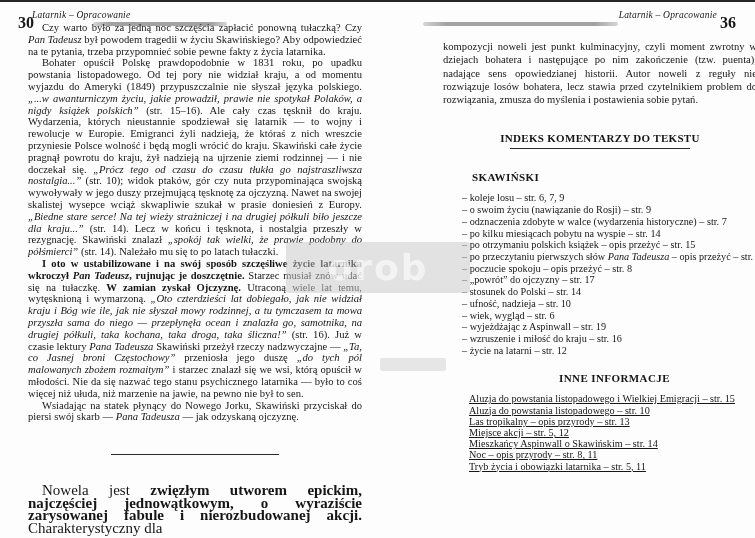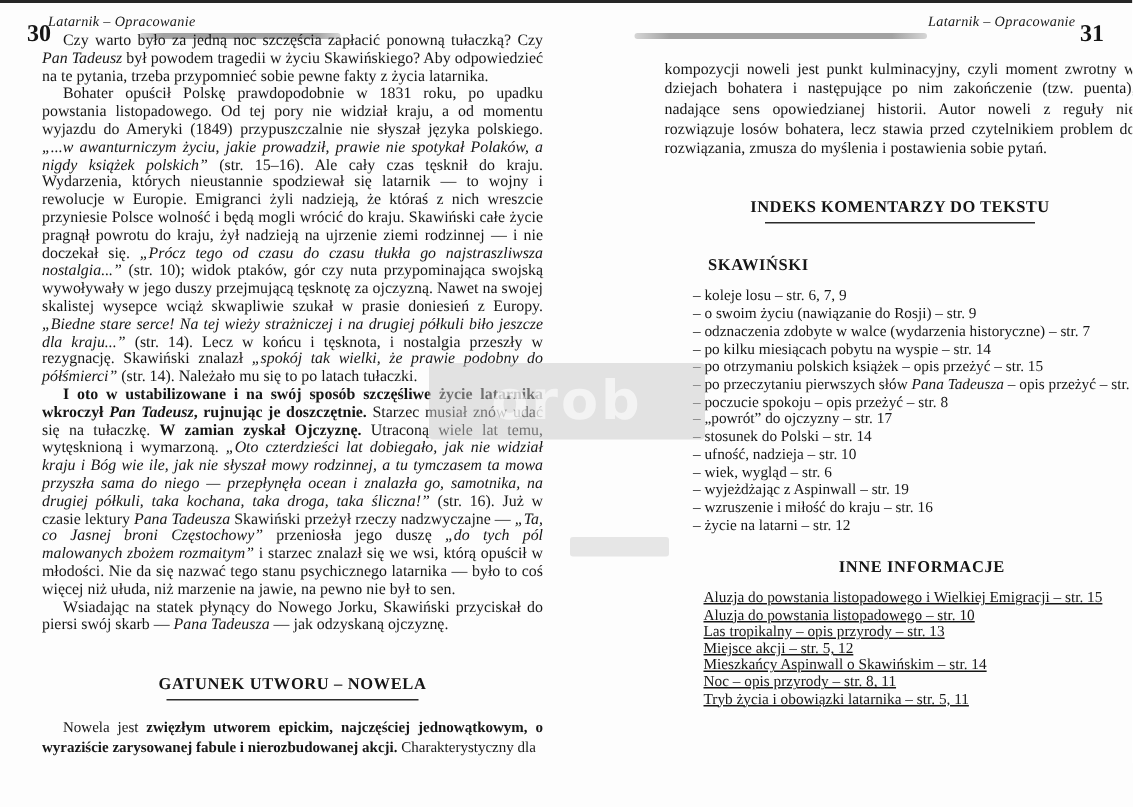--- a/index.html
+++ b/index.html
@@ -22,21 +22,21 @@
     font-size:10.6px;line-height:11.8px;}
   .col-right{position:absolute;left:443px;top:40px;width:314px;}
   .col-right .para{font-size:10.6px;line-height:13.3px;text-align:justify;}
   .para{margin:0;}
   .ind{text-indent:14px;}
 
   
   .gatunek{position:absolute;left:28px;top:450px;width:334px;}
   .sec-heading{text-align:center;font-weight:bold;font-size:11px;letter-spacing:.4px;margin:0;}
   .sec-rule{width:168px;margin:4px auto 0;border:0;border-top:1.2px solid #2b2b2b;}
-  .gatunek .para{margin-top:13px;font-size:10px;line-height:12.6px;text-align:justify;}
+  .gatunek .para{margin-top:29px;font-size:15px;line-height:12.6px;text-align:justify;}
 
   
   .index-heading{text-align:center;font-weight:bold;font-size:11px;letter-spacing:.3px;margin:26px 0 0 0;}
   .index-rule{width:180px;margin:4px auto 0;border:0;border-top:1.1px solid #2b2b2b;}
   .section-title{font-weight:bold;font-size:11px;letter-spacing:.4px;margin:22px 0 9px 29px;}
   .section-title.second{margin-top:16px;text-align:center;}
   .idx-list{margin-left:19px;font-size:10.2px;line-height:11.7px;}
   .idx-list.no-dash{margin-left:26px;line-height:11.2px;text-decoration:underline;}
   .idx-item{white-space:nowrap;}
 
@@ -55,31 +55,30 @@
 <div class="scan">
 
   <div class="top-edge"></div>
 
   <span class="pgnum" style="left:18px">30</span>
   <span class="runtitle" style="left:32px">Latarnik – Opracowanie</span>
   <div class="hdr-bar bar-left"></div>
 
   <div class="hdr-bar bar-right"></div>
   <span class="runtitle" style="right:38px">Latarnik – Opracowanie</span>
-  <span class="pgnum" style="right:19px">31</span>
+  <span class="pgnum" style="right:19px">36</span>
 
   <div class="col-left">
       <p class="para ind"><span>Czy warto było za jedną noc szczęścia zapłacić ponowną tułaczką? Czy </span><span style="font-style: italic;">Pan Tadeusz</span><span> był powodem tragedii w życiu Skawińskiego? Aby odpowiedzieć na te pytania, trzeba przypomnieć sobie pewne fakty z życia latarnika.</span></p>
       <p class="para ind"><span>Bohater opuścił Polskę prawdopodobnie w 1831 roku, po upadku powstania listopadowego. Od tej pory nie widział kraju, a od momentu wyjazdu do Ameryki (1849) przypuszczalnie nie słyszał języka polskiego. </span><span style="font-style: italic;">„...w awanturniczym życiu, jakie prowadził, prawie nie spotykał Polaków, a nigdy książek polskich”</span><span> (str. 15–16). Ale cały czas tęsknił do kraju. Wydarzenia, których nieustannie spodziewał się latarnik — to wojny i rewolucje w Europie. Emigranci żyli nadzieją, że któraś z nich wreszcie przyniesie Polsce wolność i będą mogli wrócić do kraju. Skawiński całe życie pragnął powrotu do kraju, żył nadzieją na ujrzenie ziemi rodzinnej — i nie doczekał się. </span><span style="font-style: italic;">„Prócz tego od czasu do czasu tłukła go najstraszliwsza nostalgia...”</span><span> (str. 10); widok ptaków, gór czy nuta przypominająca swojską wywoływały w jego duszy przejmującą tęsknotę za ojczyzną. Nawet na swojej skalistej wysepce wciąż skwapliwie szukał w prasie doniesień z Europy. </span><span style="font-style: italic;">„Biedne stare serce! Na tej wieży strażniczej i na drugiej półkuli biło jeszcze dla kraju...”</span><span> (str. 14). Lecz w końcu i tęsknota, i nostalgia przeszły w rezygnację. Skawiński znalazł </span><span style="font-style: italic;">„spokój tak wielki, że prawie podobny do półśmierci”</span><span> (str. 14). Należało mu się to po latach tułaczki.</span></p>
       <p class="para ind"><span style="font-weight: bold;">I oto w ustabilizowane i na swój sposób szczęśliwe życie latarnika wkroczył </span><span style="font-weight: bold; font-style: italic;">Pan Tadeusz</span><span style="font-weight: bold;">, rujnując je doszczętnie. </span><span>Starzec musiał znów udać się na tułaczkę. </span><span style="font-weight: bold;">W zamian zyskał Ojczyznę. </span><span>Utraconą wiele lat temu, wytęsknioną i wymarzoną. </span><span style="font-style: italic;">„Oto czterdzieści lat dobiegało, jak nie widział kraju i Bóg wie ile, jak nie słyszał mowy rodzinnej, a tu tymczasem ta mowa przyszła sama do niego — przepłynęła ocean i znalazła go, samotnika, na drugiej półkuli, taka kochana, taka droga, taka śliczna!”</span><span> (str. 16). Już w czasie lektury </span><span style="font-style: italic;">Pana Tadeusza</span><span> Skawiński przeżył rzeczy nadzwyczajne — </span><span style="font-style: italic;">„Ta, co Jasnej broni Częstochowy”</span><span> przeniosła jego duszę </span><span style="font-style: italic;">„do tych pól malowanych zbożem rozmaitym”</span><span> i starzec znalazł się we wsi, którą opuścił w młodości. Nie da się nazwać tego stanu psychicznego latarnika — było to coś więcej niż ułuda, niż marzenie na jawie, na pewno nie był to sen.</span></p>
       <p class="para ind"><span>Wsiadając na statek płynący do Nowego Jorku, Skawiński przyciskał do piersi swój skarb — </span><span style="font-style: italic;">Pana Tadeusza</span><span> — jak odzyskaną ojczyznę.</span></p>
     </div>
 
   <div class="gatunek">
-    <h3 class="sec-heading">GATUNEK UTWORU – NOWELA</h3>
     <hr class="sec-rule">
     <div>
         <p class="para ind"><span>Nowela jest </span><span style="font-weight: bold;">zwięzłym utworem epickim, najczęściej jednowątkowym, o wyraziście zarysowanej fabule i nierozbudowanej akcji.</span><span> Charakterystyczny dla</span></p>
       </div>
   </div>
 
   <div class="col-right">
     <div>
         <p class="para"><span>kompozycji noweli jest punkt kulminacyjny, czyli moment zwrotny w dziejach bohatera i następujące po nim zakończenie (tzw. puenta), nadające sens opowiedzianej historii. Autor noweli z reguły nie rozwiązuje losów bohatera, lecz stawia przed czytelnikiem problem do rozwiązania, zmusza do myślenia i postawienia sobie pytań.</span></p>
       </div>

